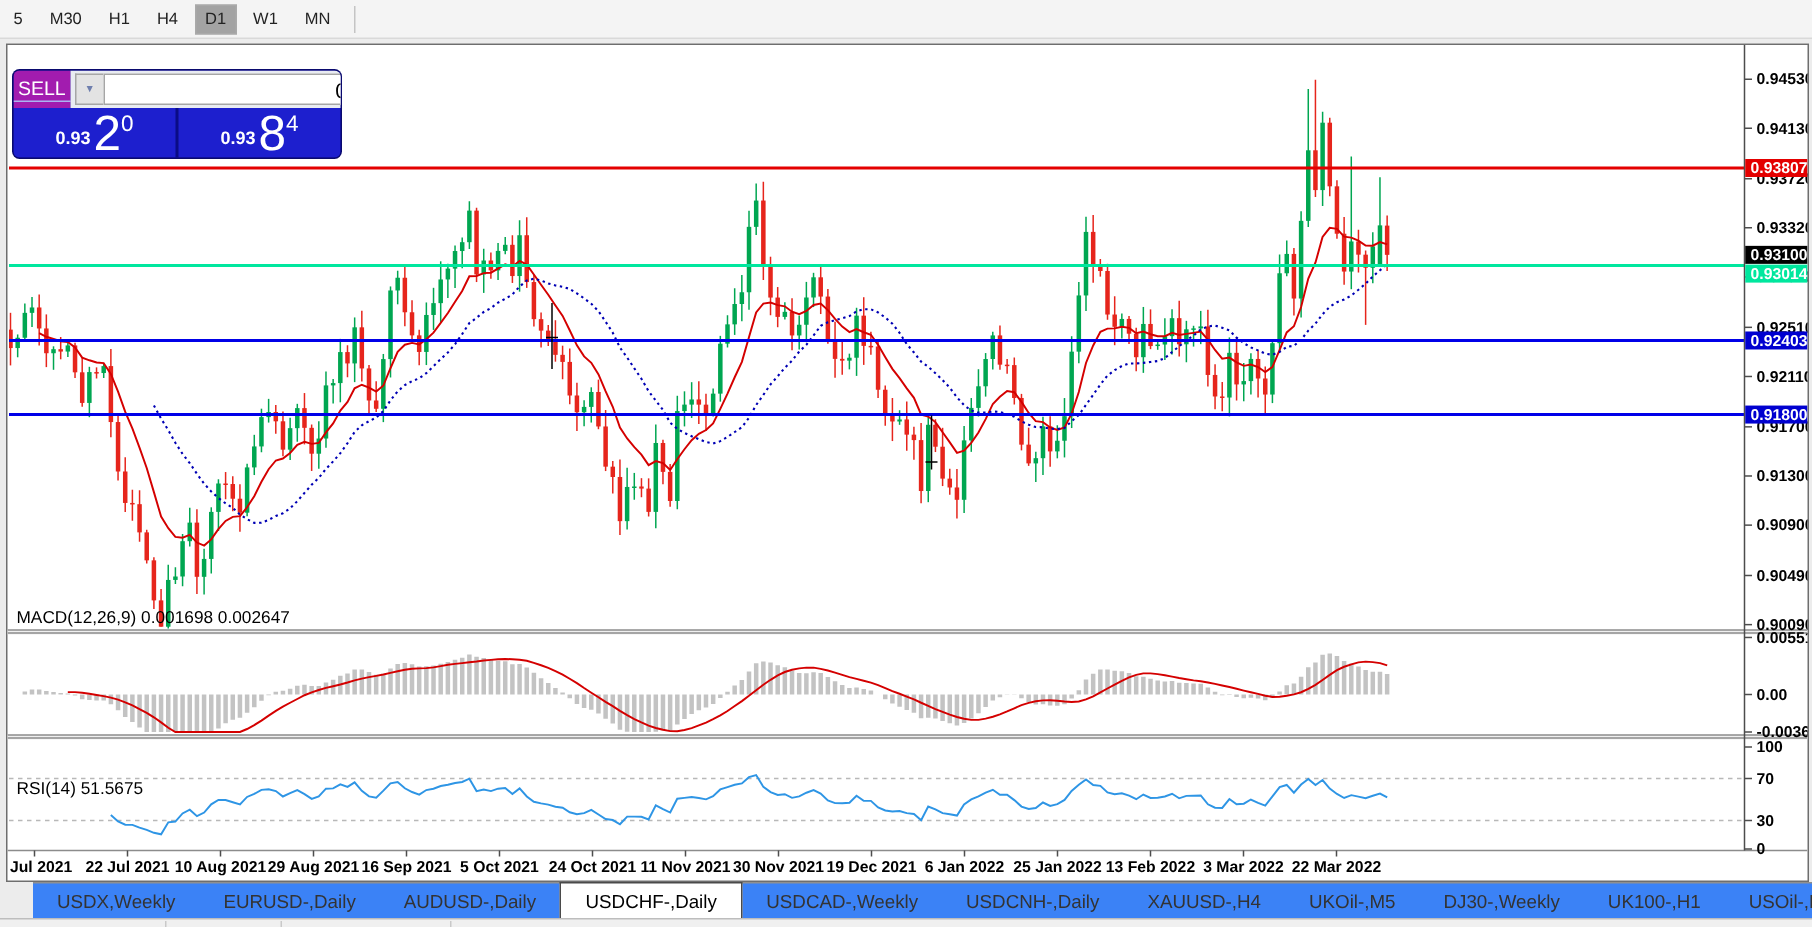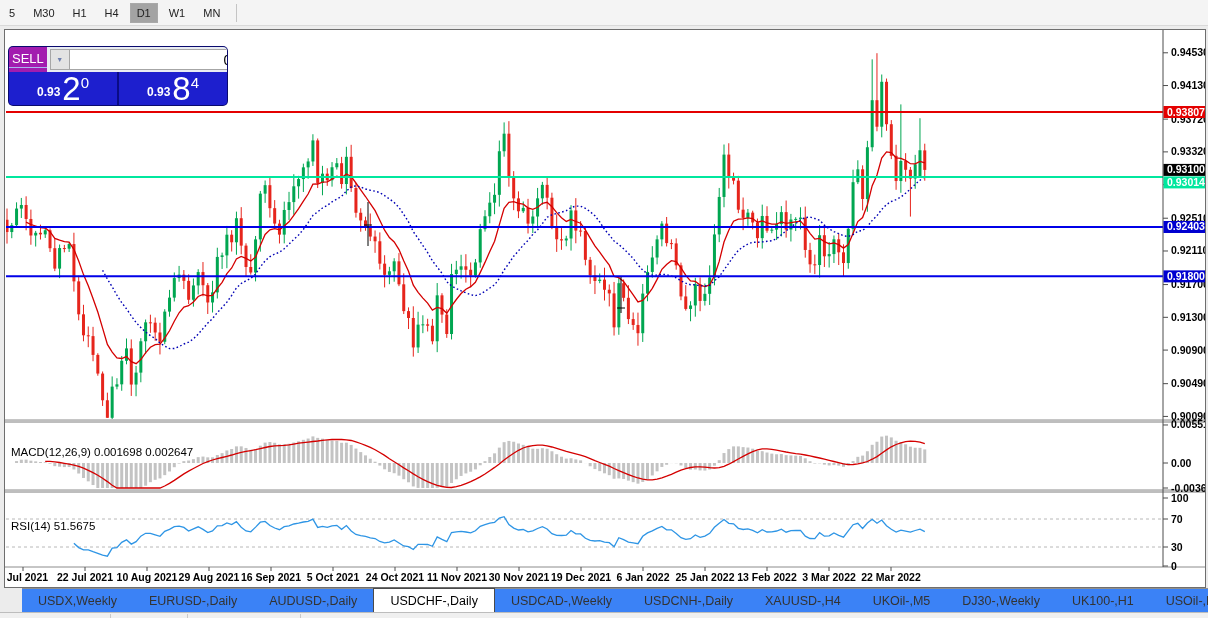--- a/index.html
+++ b/index.html
@@ -17,21 +17,21 @@
   
   .chart-window { position:absolute; left:4px; top:29px; width:1202px; height:559px;
                   background:#fff; border:1px solid #6e6e6e; }
   .chart-window svg { position:absolute; left:0; top:0; }
 
   .chart-title { position:absolute; left:7px; top:4px; font-size:12px; color:#000; white-space:nowrap; }
   .chart-title .tri { font-size:8px; vertical-align:1px; margin-right:4px; }
   .chart-title .ohlc { margin-left:7px; }
 
   .ind-label { position:absolute; left:6px; font-size:11.5px; color:#000; white-space:nowrap; }
-  .ind-label.macd { top:416px; }
+  .ind-label.macd { top:376px; }
   .ind-label.rsi  { top:490px;text-align:center; }
 
   
   .trade-panel { position:absolute; left:4px; top:17px; width:218px; height:58px;
                  background:#12129e; border-radius:4px; overflow:hidden; box-shadow:0 0 0 1px #0a0a6e; }
   .tp-row1 { display:flex; height:25px; }
   .tp-btn { width:51px; background:#a21caf; color:#fff; font-size:13px;
             display:flex; align-items:center; justify-content:center; cursor:pointer; }
   .tp-btn span { border-bottom:1px solid #aab4f2; padding:0 3px 1px; }
   .tp-spin { flex:1; background:#e9ecf2; display:flex; align-items:stretch; padding:2px 3px; }

